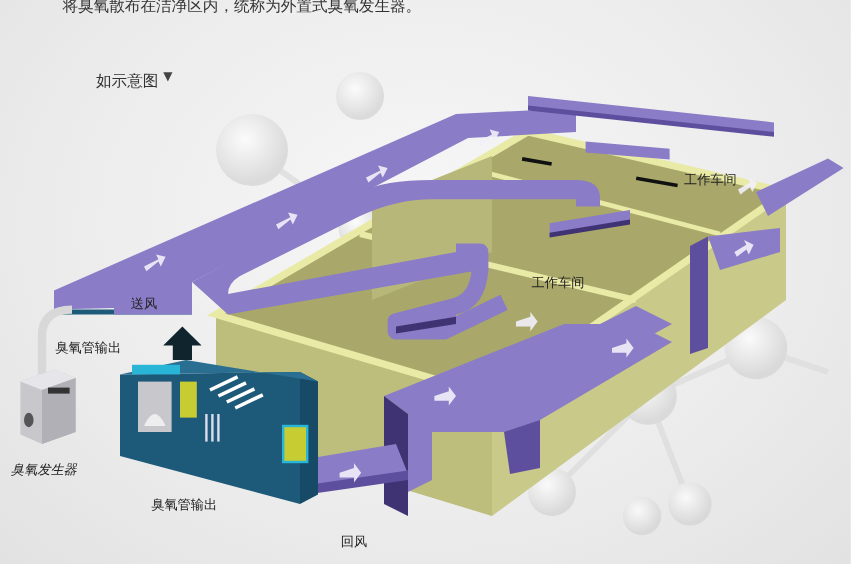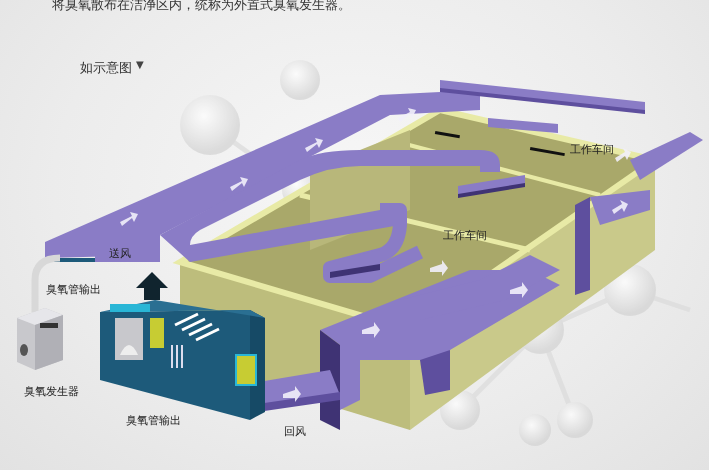--- a/index.html
+++ b/index.html
@@ -142,17 +142,17 @@
     <polygon points="17,318 45,308 63,315 63,360 35,370 17,362" fill="#c8c8cc"></polygon>
     <polygon points="17,318 45,308 63,315 35,325" fill="#e6e6ea"></polygon>
     <polygon points="35,325 63,315 63,360 35,370" fill="#b0b0b6"></polygon>
     <rect x="40" y="323" width="18" height="5" fill="#333"></rect>
     <ellipse cx="24" cy="350" rx="4" ry="6" fill="#555"></ellipse>
   </g>
 </svg>
 
 <div class="lbl" style="left:109px;top:246px;">送风</div>
 <div class="lbl" style="left:46px;top:282px;">臭氧管输出</div>
-<div class="lbl" style="left:24px;top:384px;">臭氧发生器</div>
+<div class="lbl" style="left:9px;top:384px;font-style:italic;">臭氧发生器</div>
 <div class="lbl" style="left:126px;top:413px;">臭氧管输出</div>
-<div class="lbl" style="left:284px;top:424px;">回风</div>
+<div class="lbl" style="left:284px;top:444px;">回风</div>
 <div class="lbl" style="left:570px;top:142px;">工作车间</div>
 <div class="lbl" style="left:443px;top:228px;">工作车间</div>
 
 </body></html>

